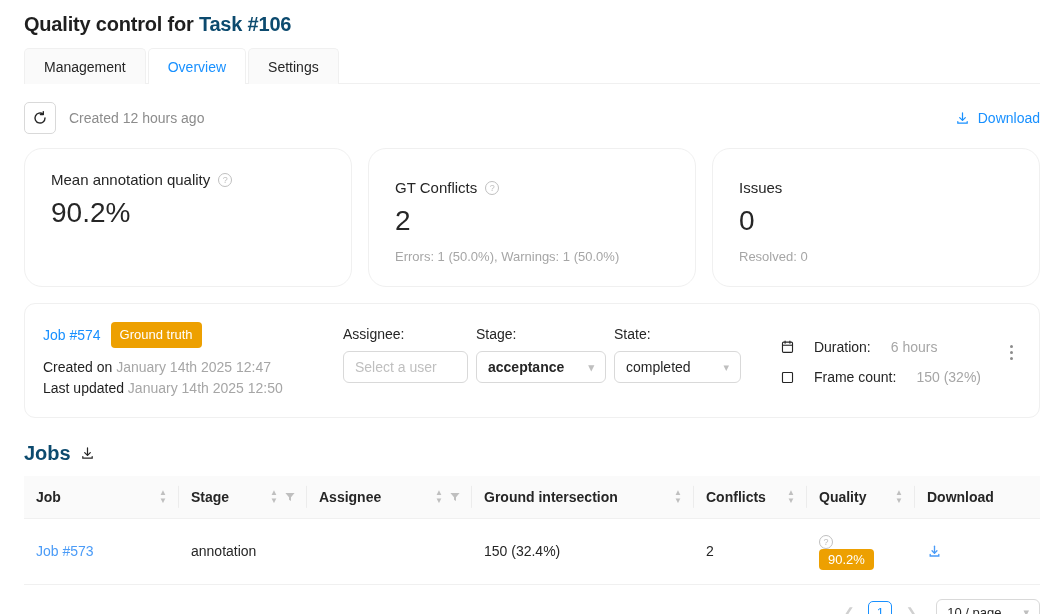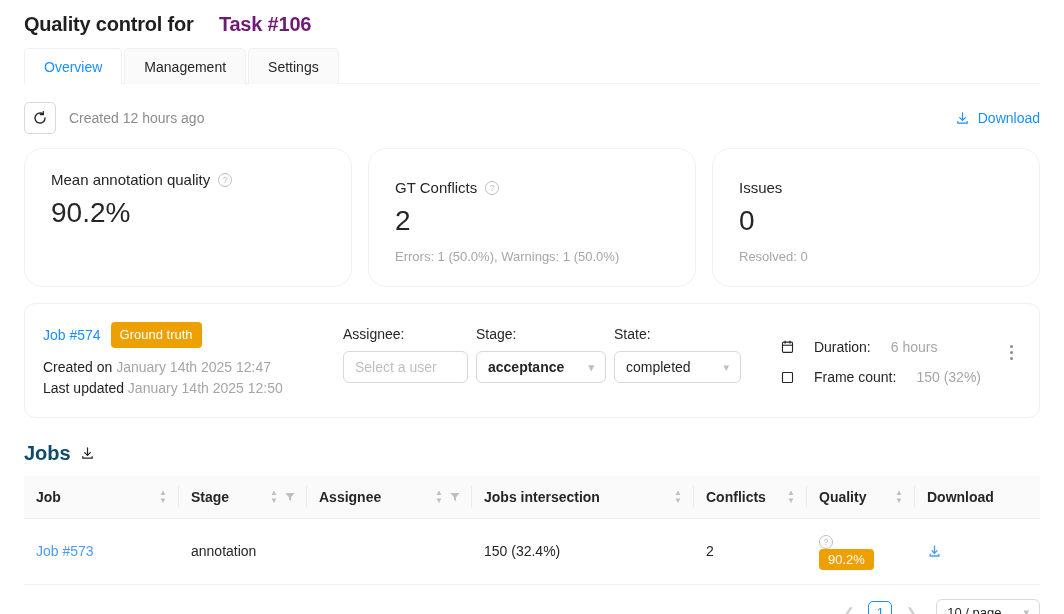--- a/index.html
+++ b/index.html
@@ -11,21 +11,21 @@
     color: #1f1f1f;
     overflow: hidden;
   }
   .page { width: 1064px; height: 614px; position: relative; padding: 0 24px; }
 
   
   .page-title {
     font-size: 20px; font-weight: bold; color: #1f1f1f;
     padding-top: 13px; letter-spacing: -0.2px;
   }
-  .page-title .tasklink { color: #701a75; font-weight: bold; margin-left: 20px; }
+  .page-title .tasklink { color: #0c4a6e; font-weight: bold; }
 
   
   .tabs { display: flex; align-items: flex-end; margin-top: 12px; position: relative; height: 36px; }
   .tabs::after {
     content:""; position:absolute; left:0; right:0; bottom:0; height:1px; background:#f0f0f0;
   }
   .tab {
     height: 36px; padding: 0 19px; display: flex; align-items: center;
     font-size: 14px; color: #262626; background: #fafafa;
     border: 1px solid #f0f0f0; border-bottom: none;
@@ -165,22 +165,22 @@
 <body>
 
 <div class="page">
 
   <div class="page-title">
     <span>Quality control for</span>
     <span class="tasklink">Task #106</span>
   </div>
 
   <div class="tabs">
+    <div class="tab">Management</div>
     <div class="tab active">Overview</div>
-    <div class="tab">Management</div>
     <div class="tab">Settings</div>
   </div>
 
   <div class="toolbar">
     <div class="refresh-btn">
       <span>
         <svg width="16" height="16" viewBox="0 0 16 16" fill="none" stroke="#262626" stroke-width="1.4">
           <path d="M13 8A5 5 0 1 1 11.2 4.2" stroke-linecap="round"></path>
           <path d="M11.3 1.6 L11.3 4.5 L8.4 4.5" stroke-linecap="round" stroke-linejoin="round"></path>
         </svg>
@@ -371,21 +371,21 @@
                 <svg width="10" height="10" viewBox="0 0 10 10" fill="#bfbfbf">
                     <path d="M0.4 1 H9.6 L6 5.2 V9 L4 7.8 V5.2 Z"></path>
                   </svg>
               </span>
             </span>
           </div>
           <span class="sep"></span>
         </th>
         <th>
           <div class="thwrap">
-            <span>Jobs intersection</span>
+            <span>Ground intersection</span>
             <span class="th-ctrls">
               <span class="sorter">
                   <span>▲</span>
                   <span>▼</span>
                 </span>
             </span>
           </div>
           <span class="sep"></span>
         </th>
         <th>

